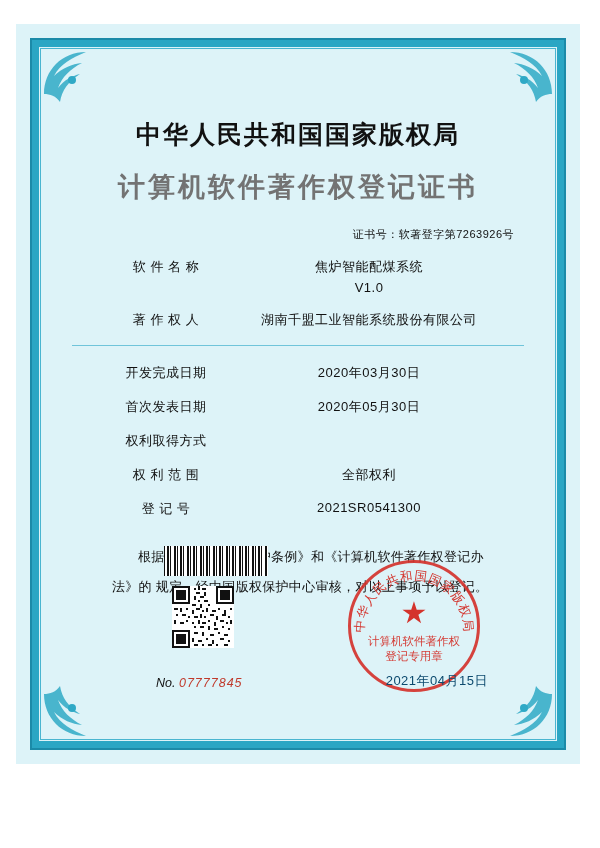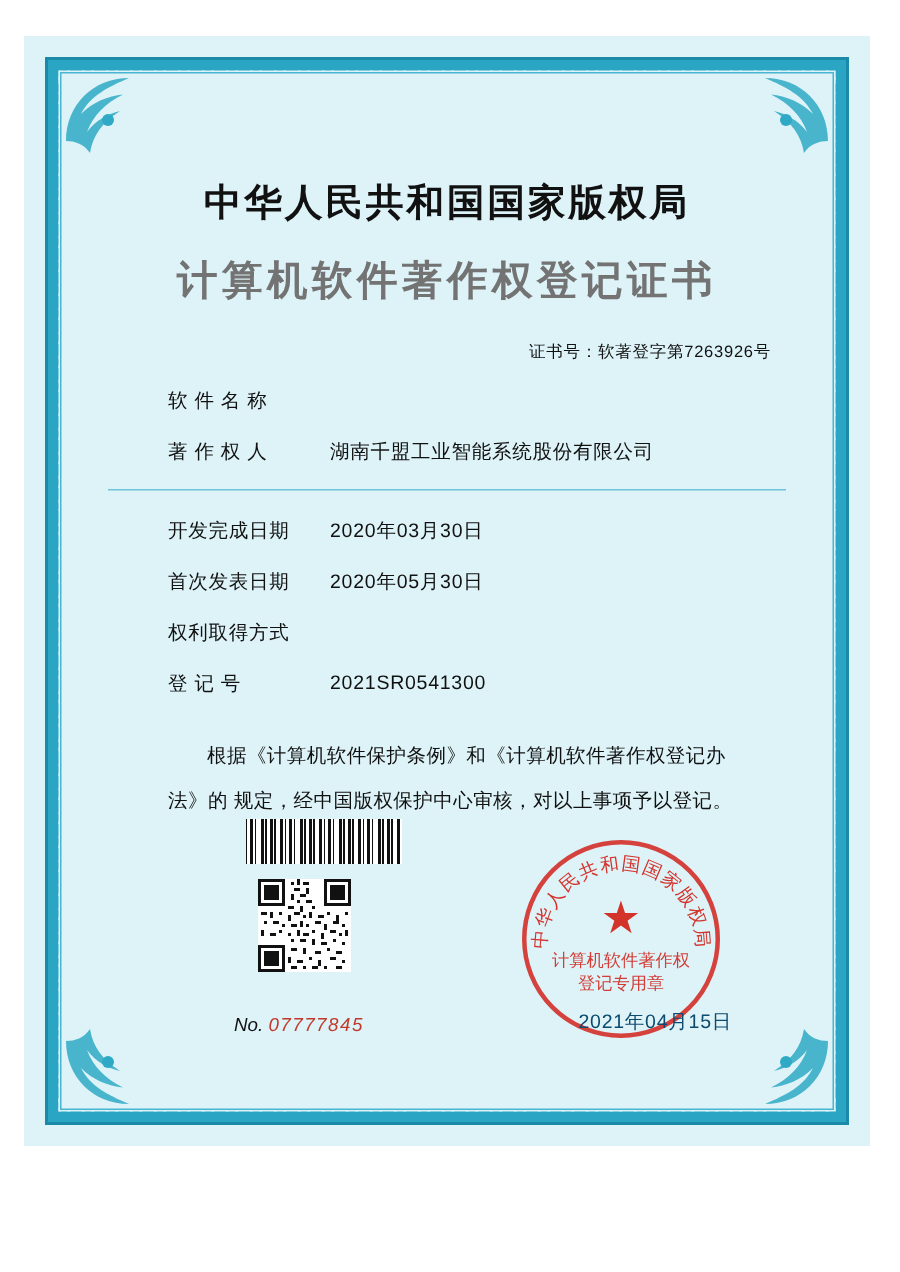--- a/index.html
+++ b/index.html
@@ -137,20 +137,21 @@
     margin-top: 16px;
     padding-left: 44px;
     padding-right: 10px;
   }
   .field-row {
     display: flex;
     align-items: flex-start;
     margin-bottom: 16px;
     font-size: 13px;
     color: #111111;
+    text-align: center;
   }
   .field-label {
     width: 108px;
     flex: 0 0 108px;
     letter-spacing: 0.5px;
     white-space: nowrap;
   }
   .field-value {
     flex: 1;
     letter-spacing: 0.5px;
@@ -319,40 +320,48 @@
     <div class="title-main">中华人民共和国国家版权局</div>
     <div class="title-sub">计算机软件著作权登记证书</div>
 
     <div class="cert-no">
       <span>证书号：</span><span>软著登字第7263926号</span>
     </div>
 
     <div class="fields">
       <div class="field-row">
         <div class="field-label">软 件 名 称</div>
+        <div class="field-value">
+          <span>焦炉智能配煤系统</span>
+          <span class="second-line">V1.0</span>
+        </div>
       </div>
       <div class="field-row">
         <div class="field-label">著 作 权 人</div>
         <div class="field-value">湖南千盟工业智能系统股份有限公司</div>
       </div>
     </div>
 
     <div class="divider"></div>
 
     <div class="fields group-two">
       <div class="field-row">
         <div class="field-label">开发完成日期</div>
         <div class="field-value">2020年03月30日</div>
       </div>
       <div class="field-row">
         <div class="field-label">首次发表日期</div>
         <div class="field-value">2020年05月30日</div>
       </div>
       <div class="field-row">
         <div class="field-label">权利取得方式</div>
+      </div>
+      <div class="field-row">
+        <div class="field-label">权 利 范 围</div>
+        <div class="field-value">全部权利</div>
       </div>
       <div class="field-row">
         <div class="field-label">登 记 号</div>
         <div class="field-value">2021SR0541300</div>
       </div>
     </div>
 
     <div class="statement">
       <span>根据《计算机软件保护条例》和《计算机软件著作权登记办法》的</span>
       <span>规定，经中国版权保护中心审核，对以上事项予以登记。</span>

